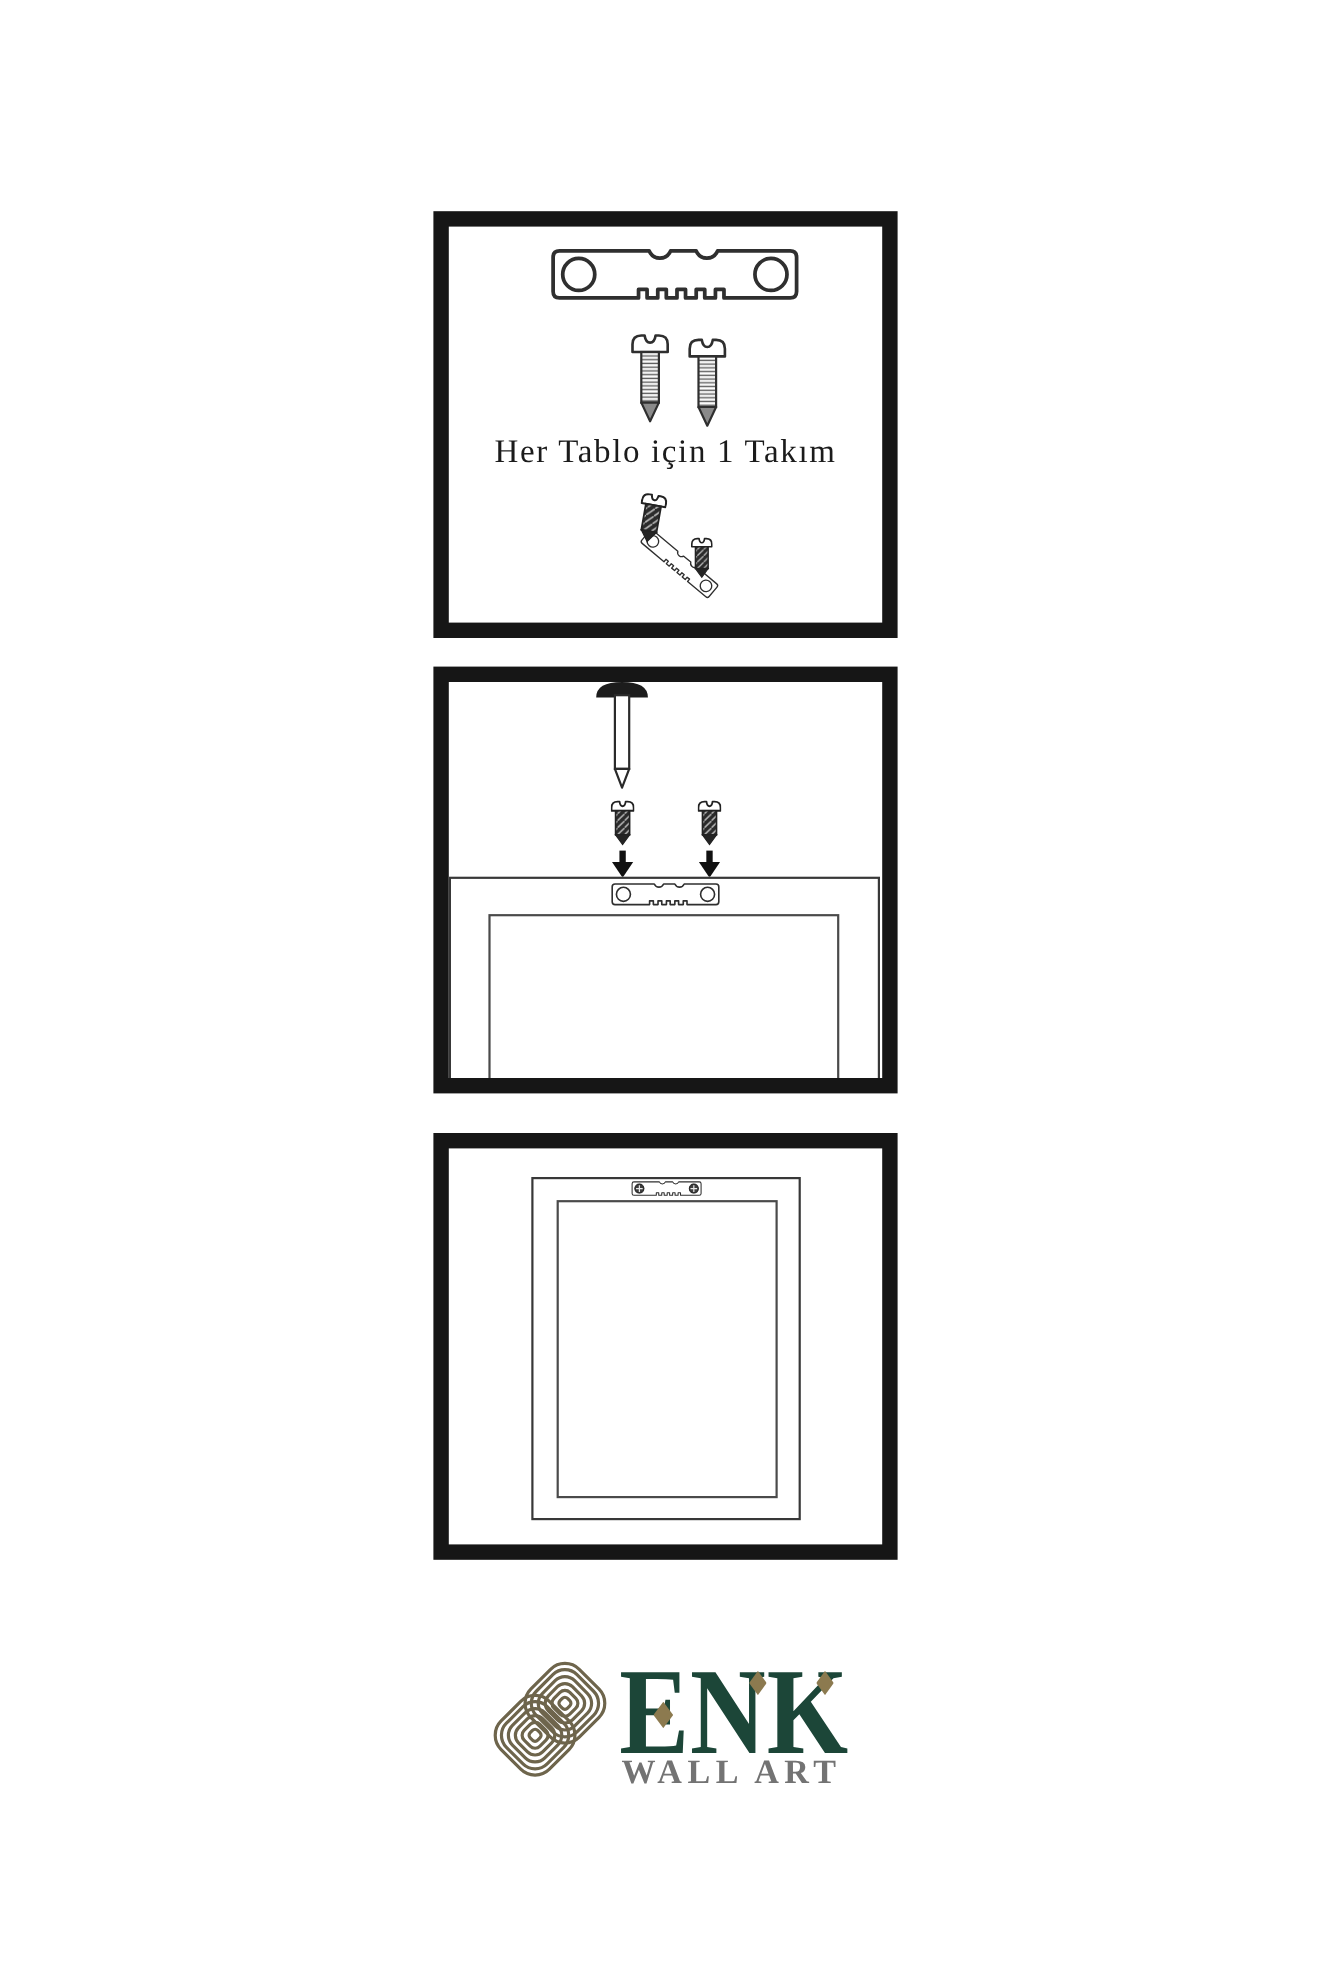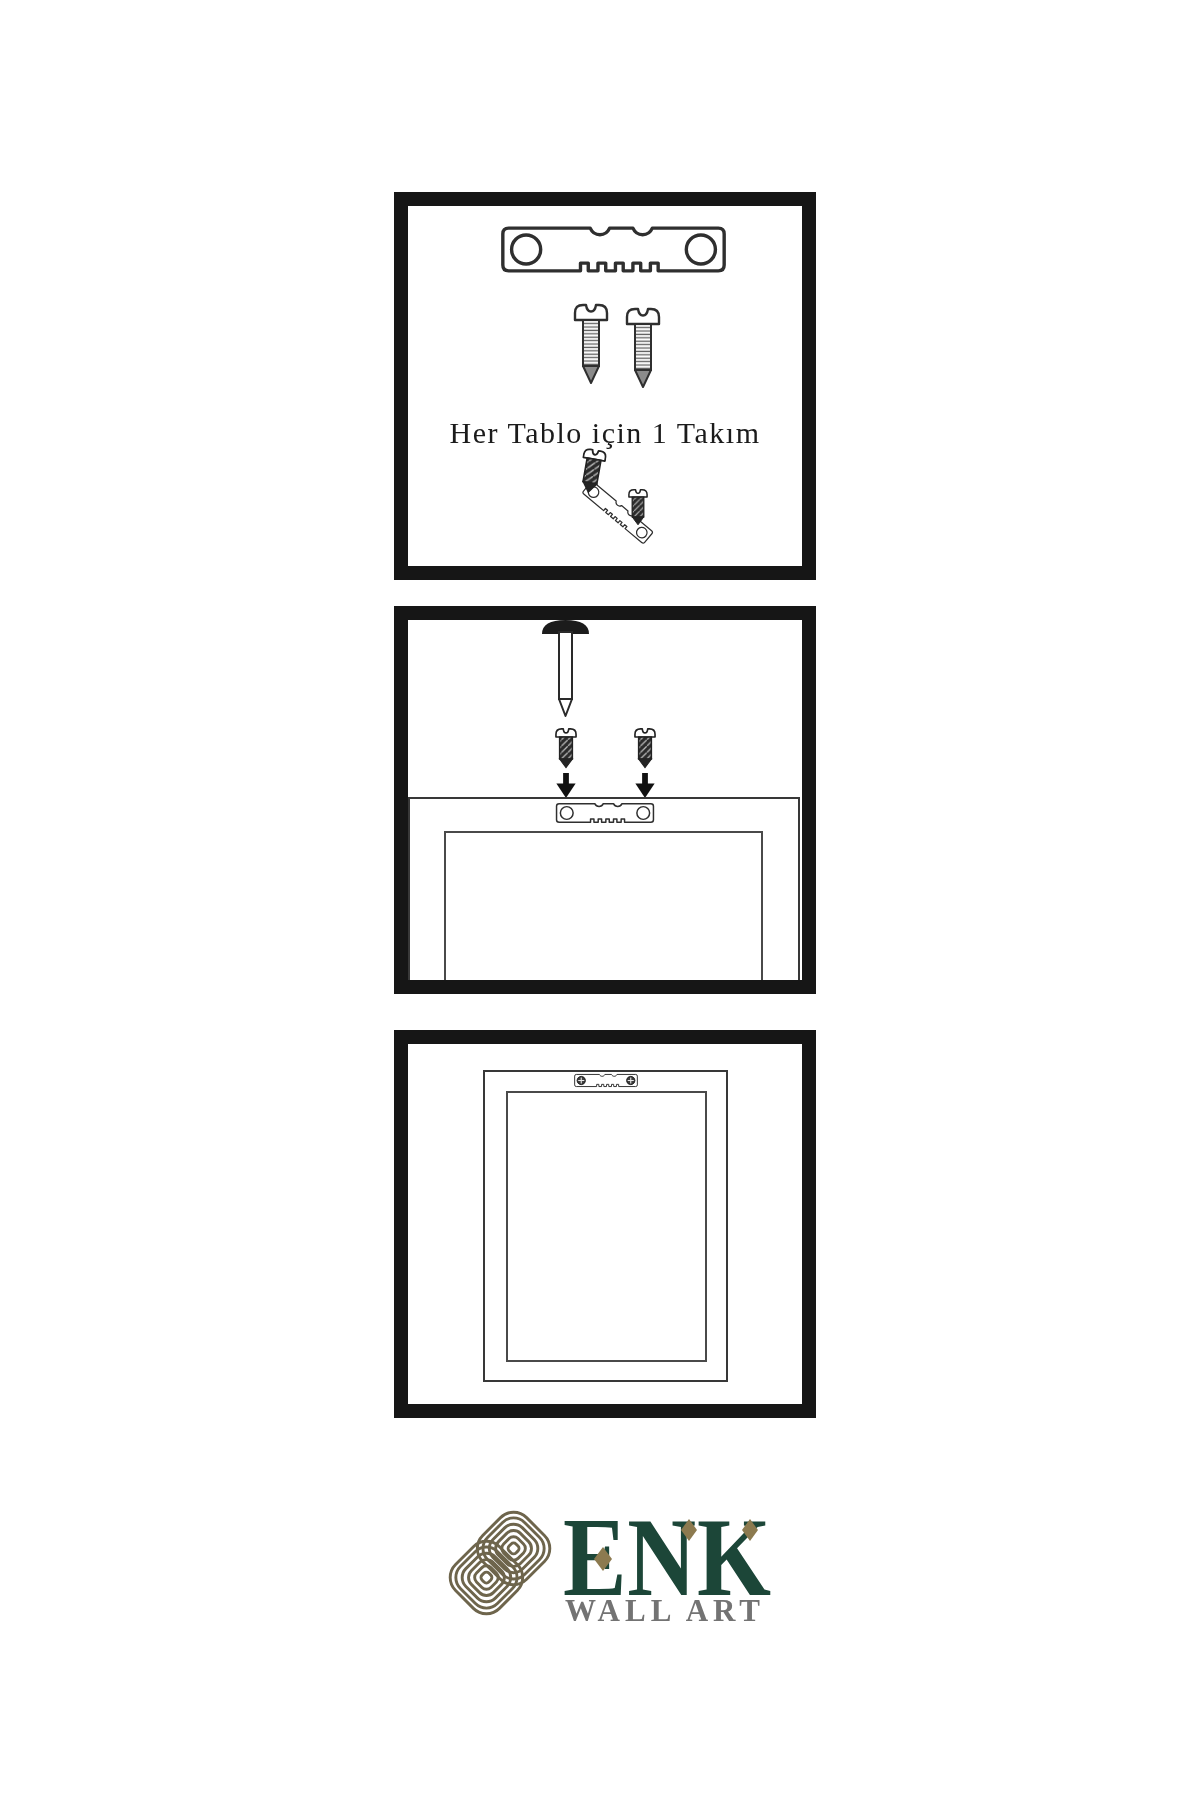--- a/index.html
+++ b/index.html
@@ -11,21 +11,21 @@
     position:absolute;left:394px;width:422px;height:388px;
     border:14px solid #161616;background:#ffffff;box-sizing:border-box;
     overflow:hidden;
   }
   #panel-1{top:192px;}
   #panel-2{top:606px;}
   #panel-3{top:1030px;}
   .abs{position:absolute;}
   .caption{
     position:absolute;left:0;top:188px;width:100%;text-align:center;
-    font-size:30px;letter-spacing:1.5px;color:#1b1b1b;font-weight:normal;margin-top:22px;
+    font-size:30px;letter-spacing:1.5px;color:#1b1b1b;font-weight:normal;
   }
   
   .rect-outline{position:absolute;border:2px solid #383838;background:#ffffff;box-sizing:border-box;}
   .rect-thin{border-width:2px;border-color:#4a4a4a;}
   
   #logo-knot{position:absolute;left:437px;top:1503px;width:126px;height:120px;}
   #logo-name{
     position:absolute;left:563px;top:1495px;font-size:112px;line-height:1.12;
     font-weight:bold;color:#1c4638;letter-spacing:1px;
     transform:scaleX(0.85);transform-origin:left top;white-space:nowrap;

